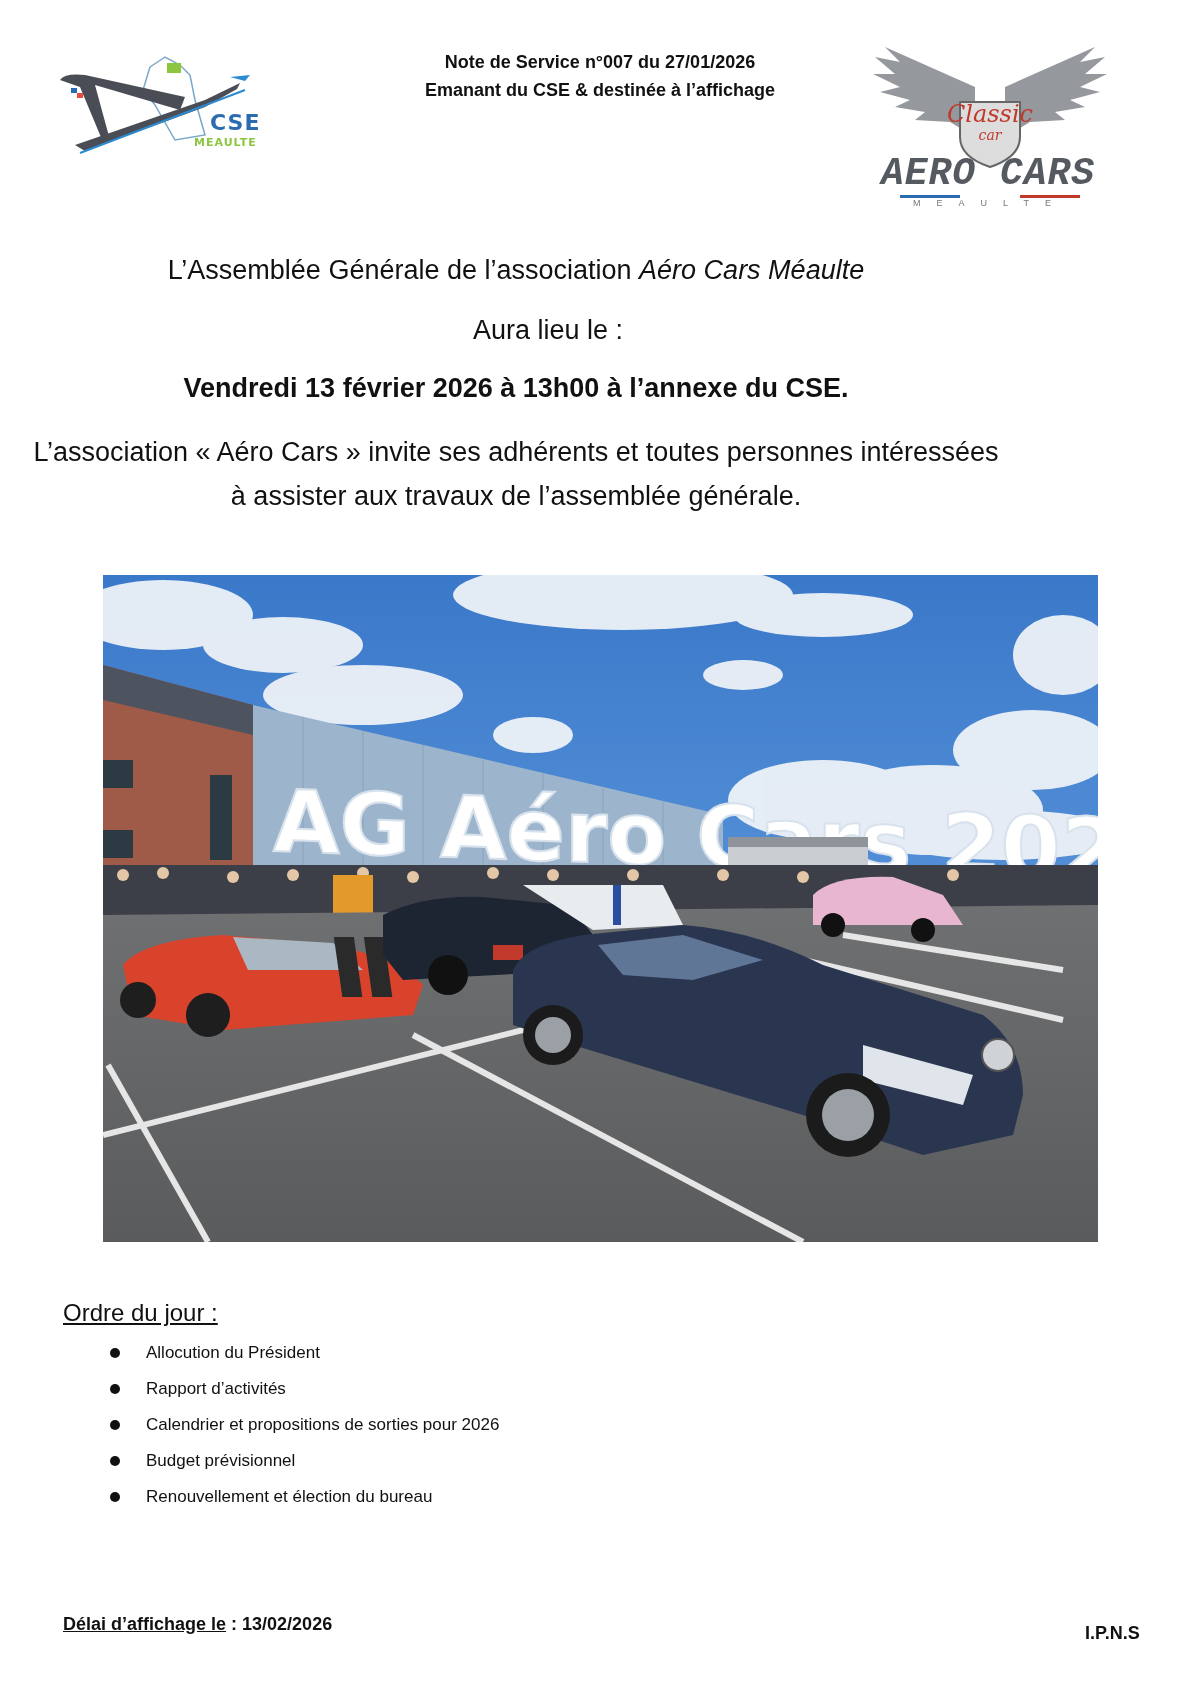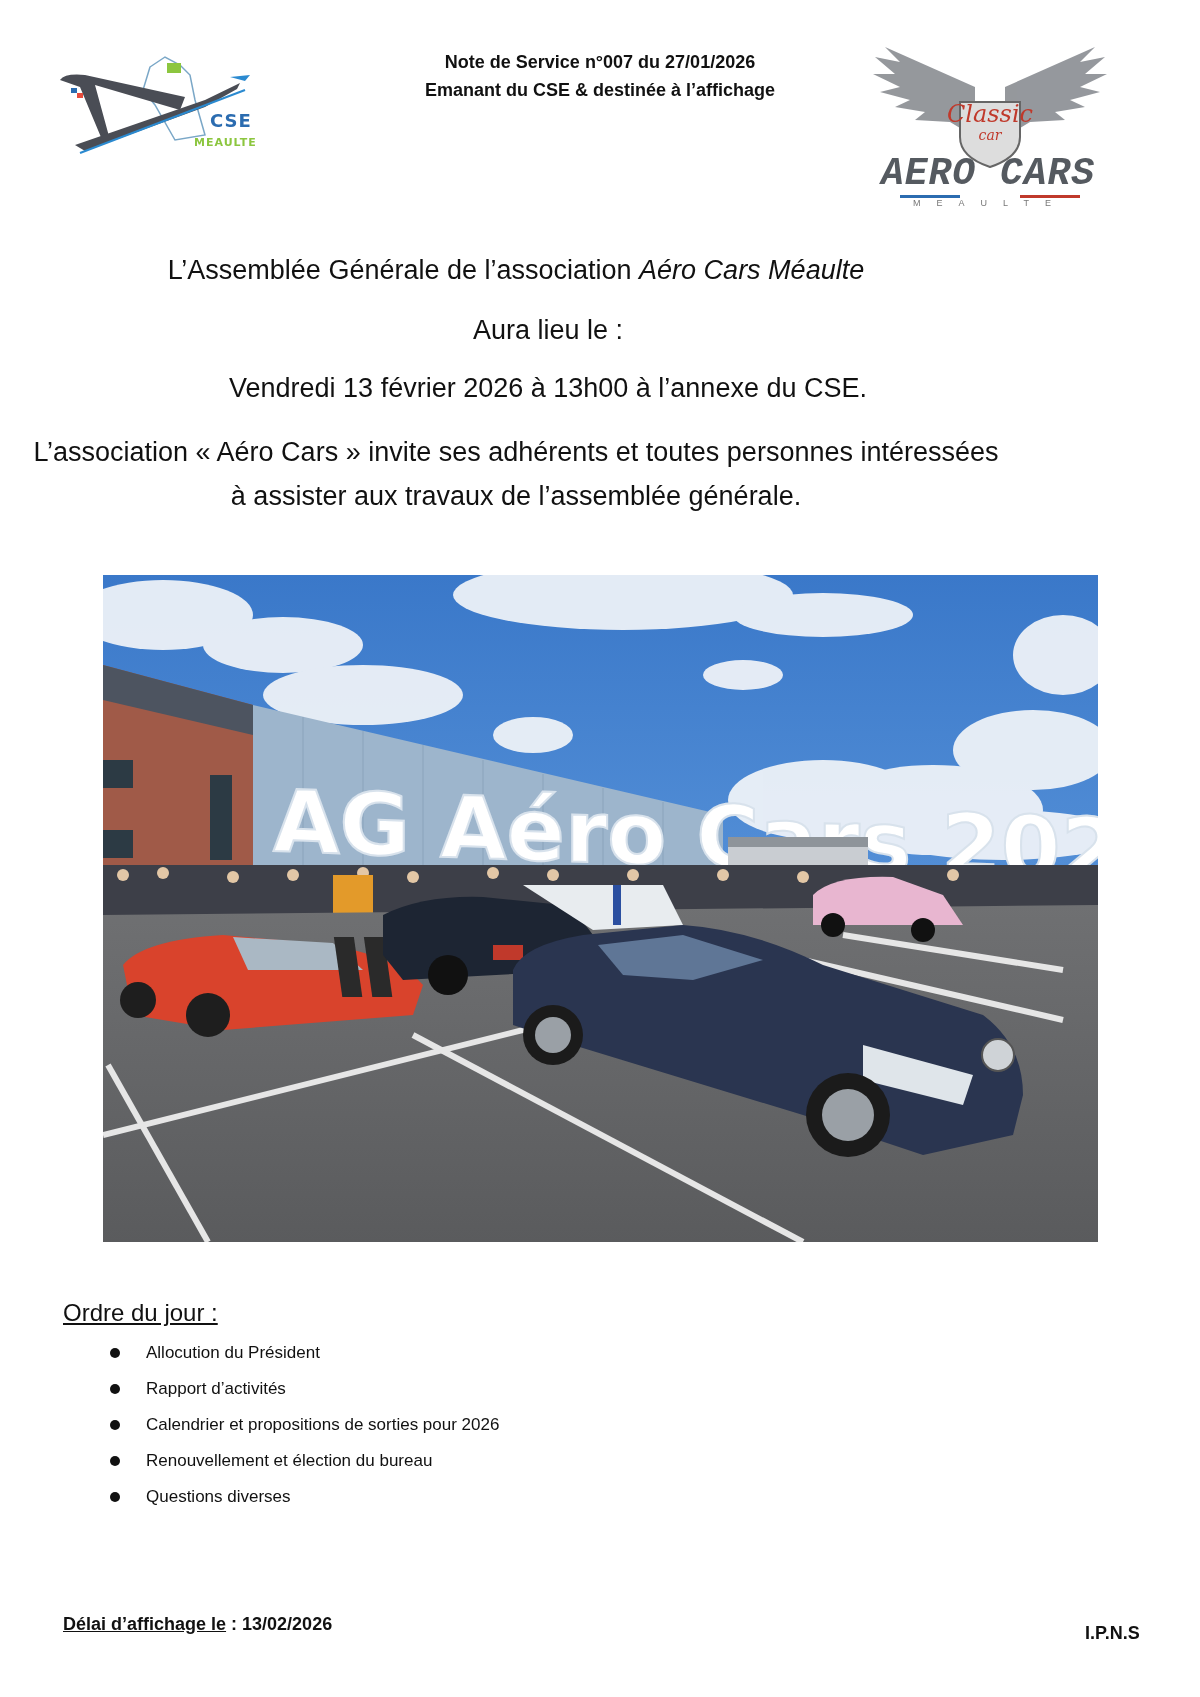--- a/index.html
+++ b/index.html
@@ -1,40 +1,40 @@
 <!DOCTYPE html>
 <html><head>
 <meta charset="utf-8">
 <style>
   html, body { margin: 0; padding: 0; background: #ffffff; }
   body { width: 1200px; height: 1697px; position: relative; overflow: hidden;
          font-family: "Liberation Sans", "DejaVu Sans", sans-serif; color: #111; }
 
   .cse-logo { position: absolute; left: 55px; top: 45px; width: 210px; height: 120px; }
-  .cse-text { position: absolute; left: 210px; top: 110px; font-weight: bold; font-size: 18px;
+  .cse-text { position: absolute; left: 210px; top: 110px; font-weight: bold; font-size: 22px;
               color: #2b6cb0; letter-spacing: 1px; font-family: "DejaVu Sans", sans-serif; }
   .cse-sub  { position: absolute; left: 194px; top: 136px; font-weight: bold; font-size: 11px;
               color: #8cc63f; letter-spacing: 1px; font-family: "DejaVu Sans", sans-serif; }
 
   .header-note { position: absolute; left: 360px; top: 48px; width: 480px; text-align: center;
                  font-weight: bold; font-size: 18px; line-height: 28px; }
 
   .aero-logo { position: absolute; left: 865px; top: 42px; width: 250px; height: 175px; }
   .aero-title { position: absolute; left: 868px; top: 152px; width: 240px; text-align: center;
                 font-style: italic; font-weight: bold; font-size: 38px; color: #555a60;
                 letter-spacing: 1px; font-family: Liberation Mono, monospace; }
   .aero-lines { position: absolute; left: 900px; top: 195px; width: 180px; height: 3px; }
   .aero-sub { position: absolute; left: 880px; top: 198px; width: 220px; text-align: center;
               font-size: 9px; letter-spacing: 16px; color: #777; }
 
   .intro { position: absolute; left: 0; width: 1032px; text-align: center; font-size: 27px; }
   .intro .it { font-style: italic; }
   .l1 { top: 255px; }
   .l2 { top: 315px; padding-left: 32px; }
-  .l3 { top: 373px; font-weight: normal; padding-left: 32px; }
+  .l3 { top: 373px; font-weight: bold; }
   .l4 { top: 430px; line-height: 44px; }
 
   .photo { position: absolute; left: 103px; top: 575px; width: 995px; height: 667px; overflow: hidden; }
 
   .agenda-title { position: absolute; left: 63px; top: 1299px; font-size: 24px; text-decoration: underline; }
   .agenda { position: absolute; left: 110px; top: 1335px; margin: 0; padding: 0; list-style: none; }
   .agenda li { font-size: 17px; height: 36px; line-height: 36px; position: relative; padding-left: 36px; }
   .agenda li .bullet { position: absolute; left: 0; top: 13px; width: 10px; height: 10px; border-radius: 50%; background: #111; }
 
   .footer-left { position: absolute; left: 63px; top: 1614px; font-size: 18px; font-weight: bold; }
@@ -197,20 +197,20 @@
       <circle cx="745" cy="540" r="26" fill="#9aa0a6"></circle>
     <circle cx="895" cy="480" r="16" fill="#cfd3d7" stroke="#555" stroke-width="2"></circle>
   </svg>
 </div>
 
 <div class="agenda-title">Ordre du jour :</div>
 <ul class="agenda">
   <li><span class="bullet"></span><span>Allocution du Président</span></li>
   <li><span class="bullet"></span><span>Rapport d’activités</span></li>
   <li><span class="bullet"></span><span>Calendrier et propositions de sorties pour 2026</span></li>
+  <li><span class="bullet"></span><span>Budget prévisionnel</span></li>
   <li><span class="bullet"></span><span>Renouvellement et élection du bureau</span></li>
-  <li><span class="bullet"></span><span>Questions diverses</span></li>
 </ul>
 
 <div class="footer-left">
   <span class="u">Délai d’affichage le</span><span> : 13/02/2026</span>
 </div>
 <div class="footer-right">I.P.N.S</div>
 
 </body></html>

